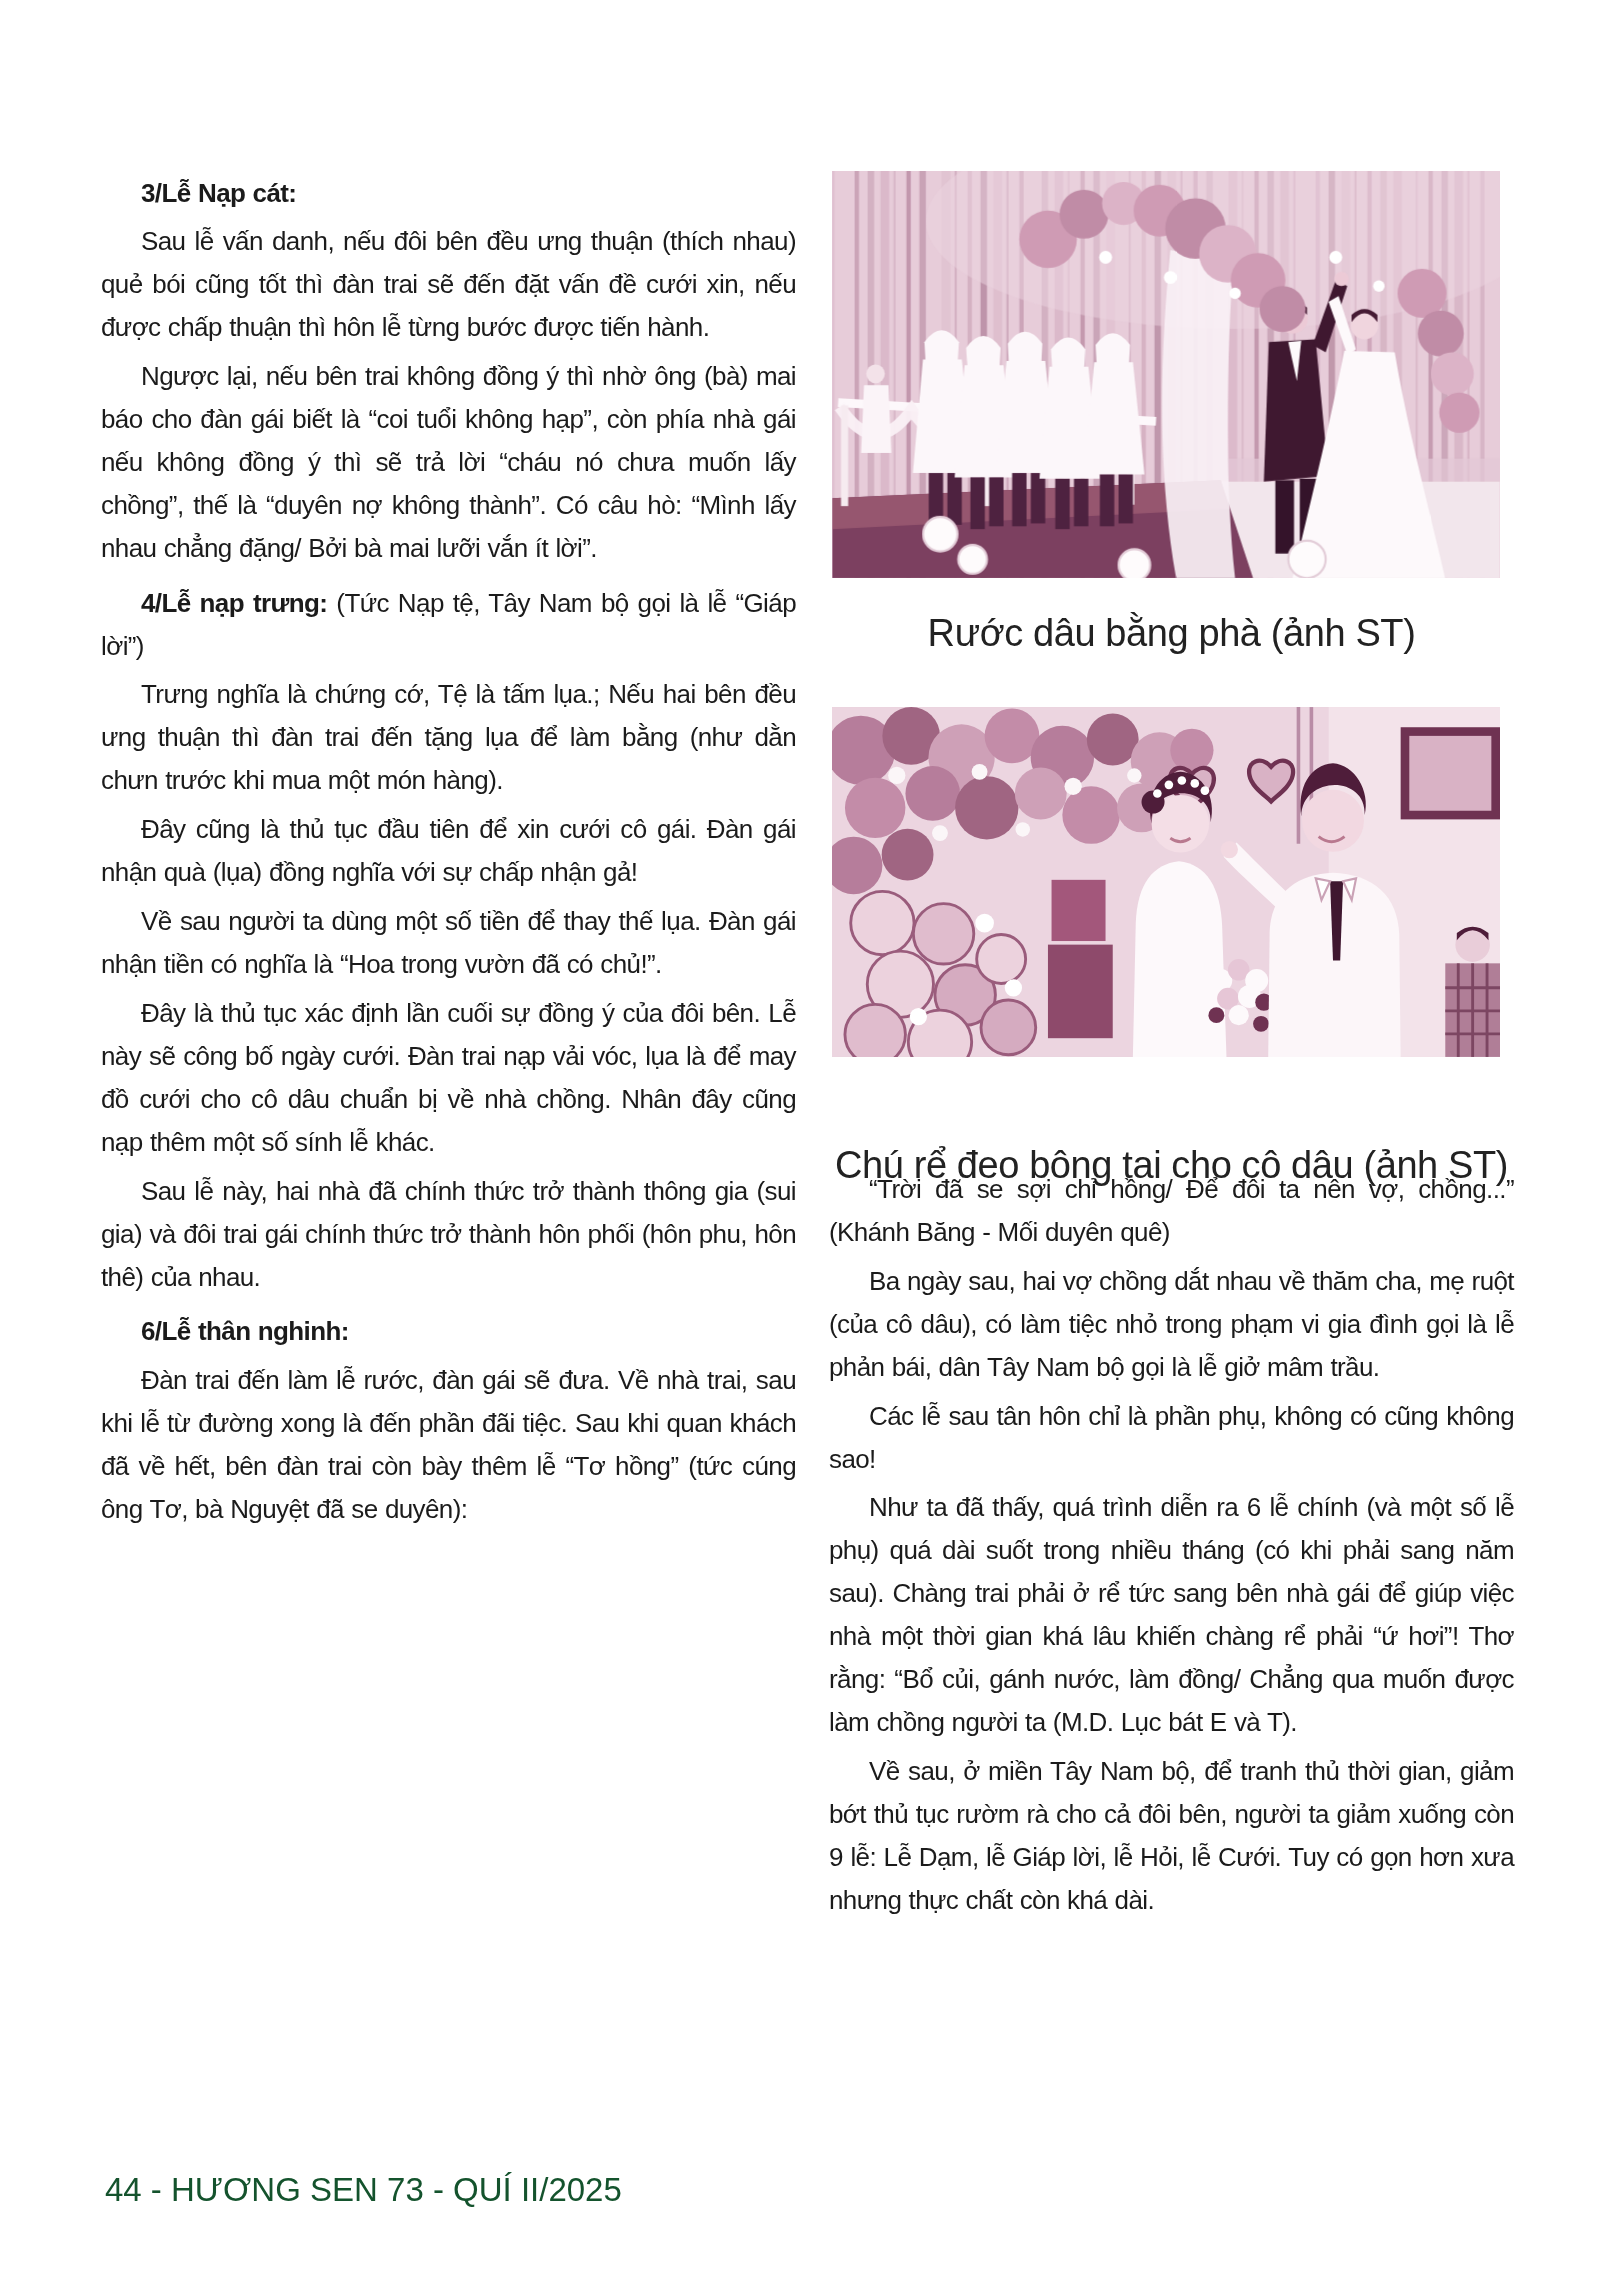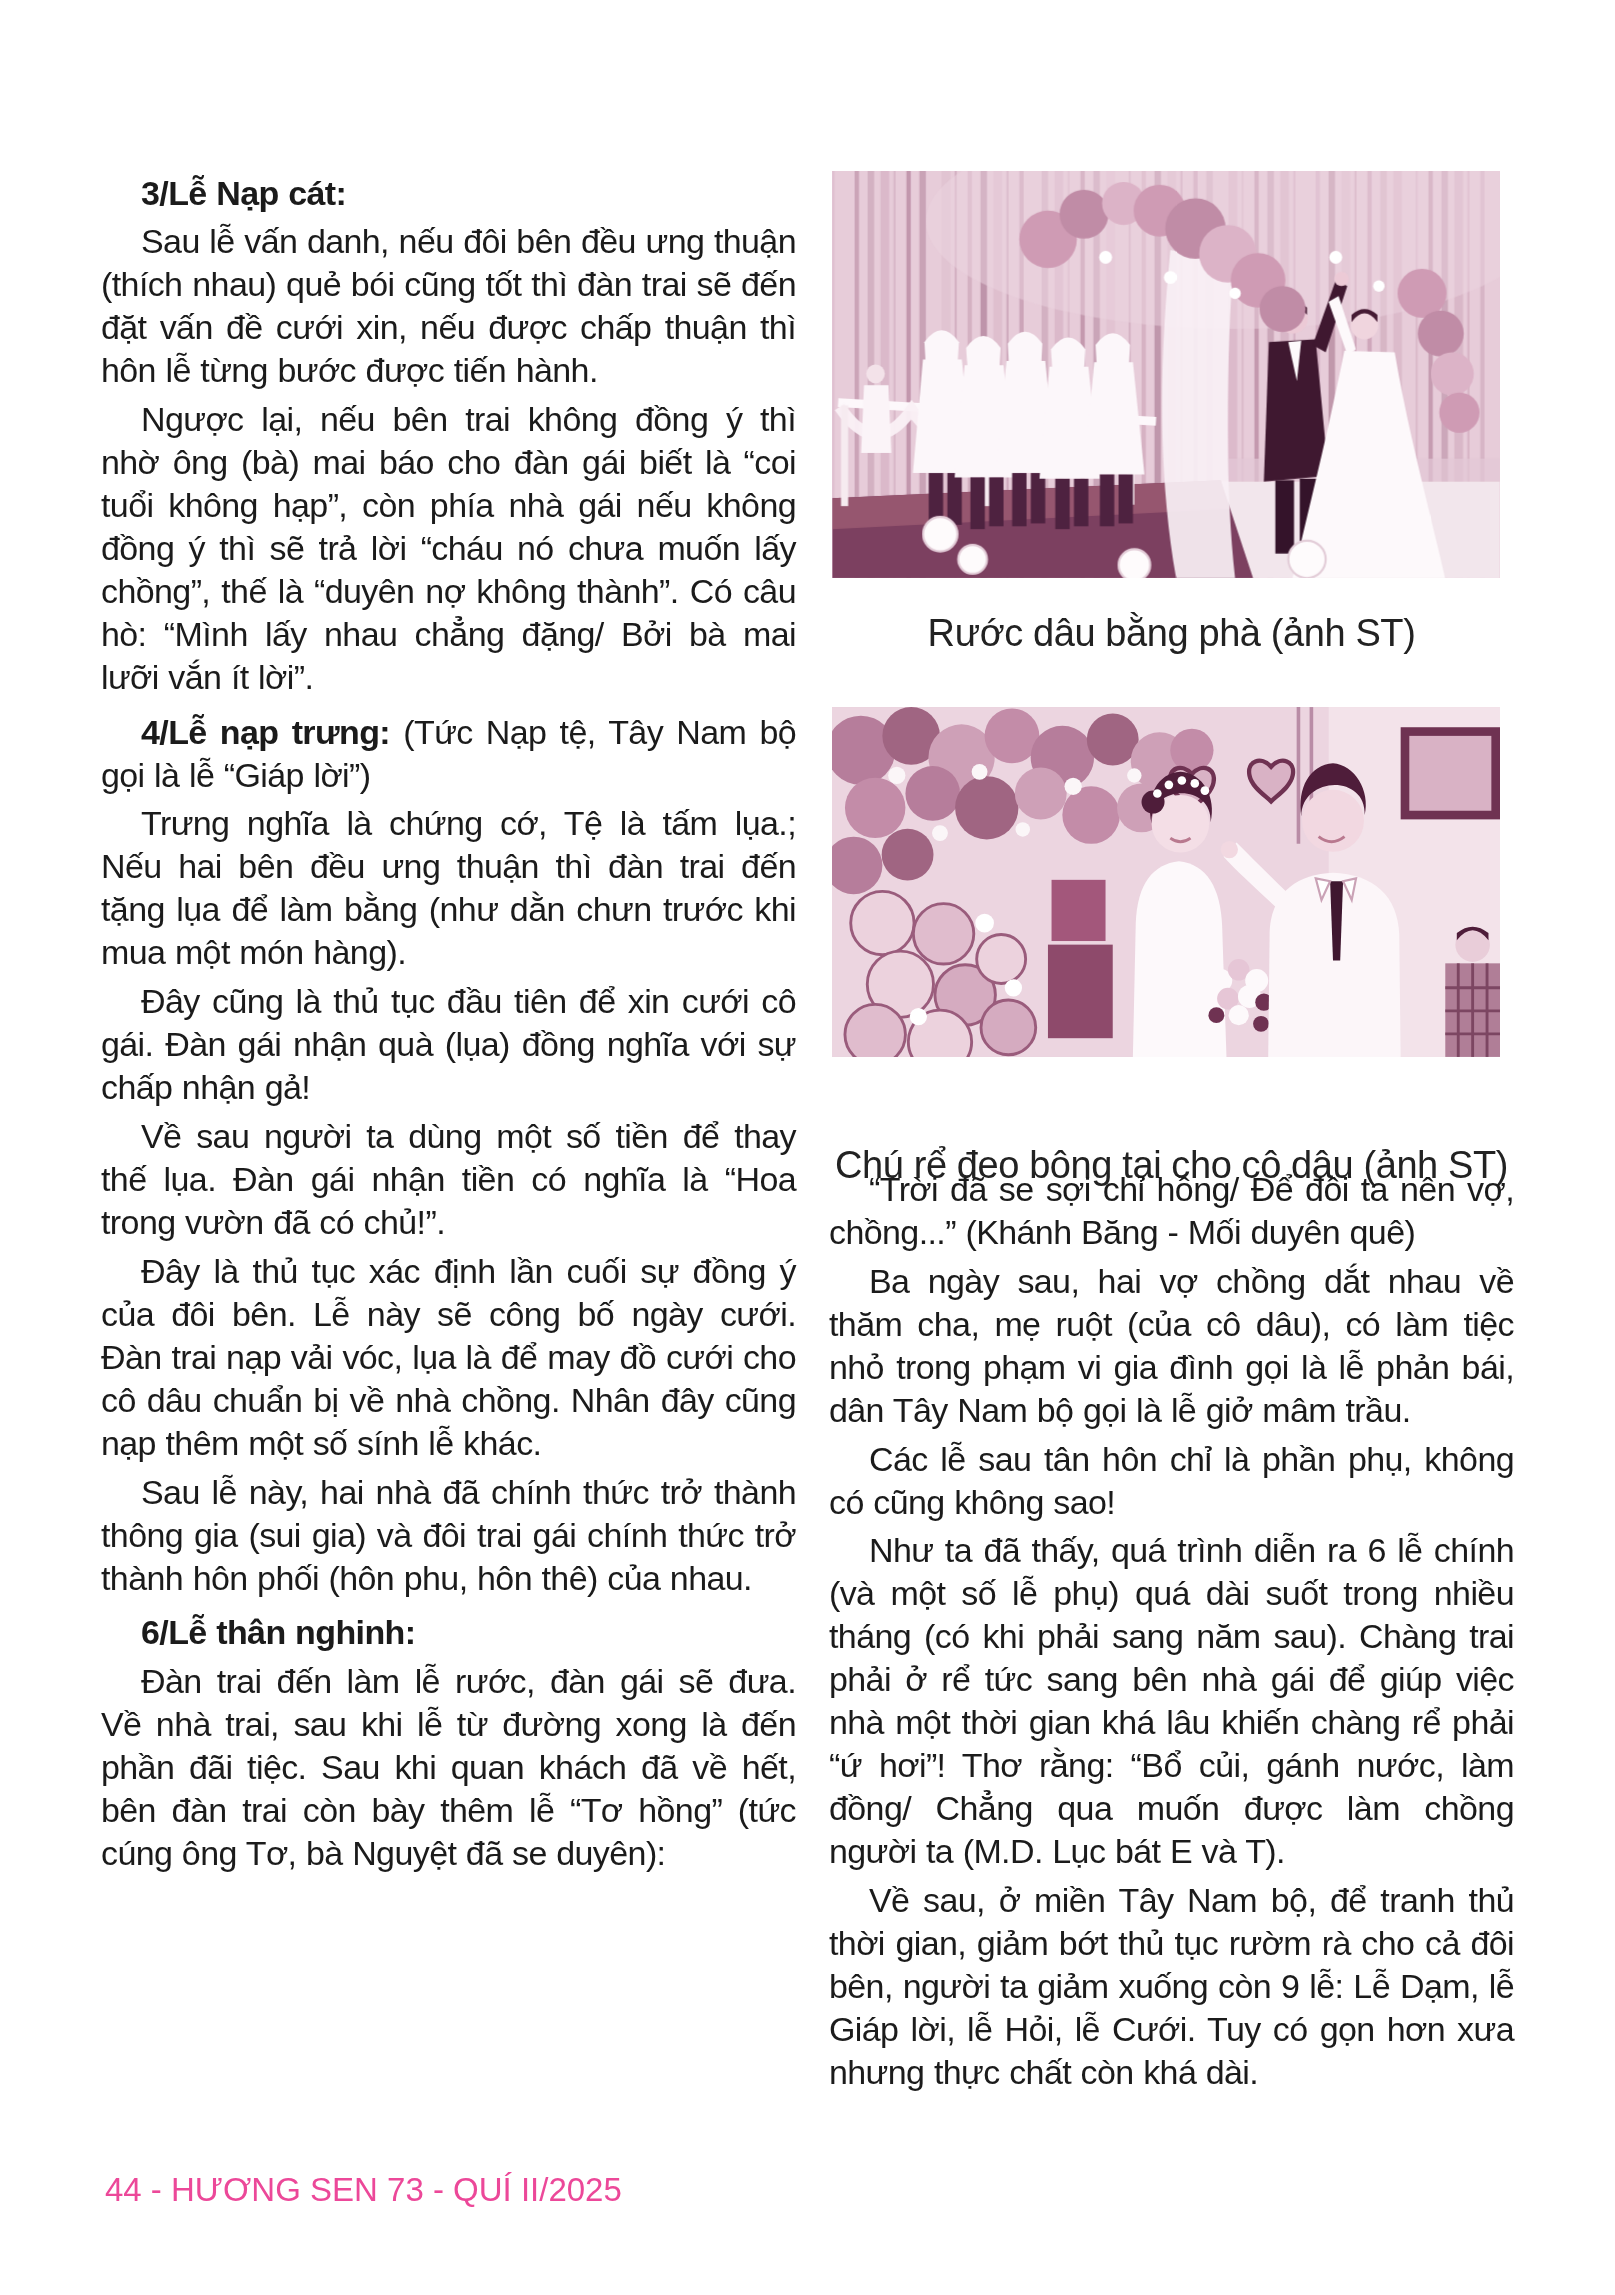--- a/index.html
+++ b/index.html
@@ -1,41 +1,41 @@
 <!DOCTYPE html>
 <html style="font-size:11.5px"><head>
 <meta charset="utf-8">
 <style>
   html,body{margin:0;padding:0;}
   body{
     width:1616px;height:2295px;position:relative;background:#ffffff;
     font-family:"Liberation Sans", sans-serif;color:#1b1b1b;overflow:hidden;
   }
   .para{
-    font-size:34px;line-height:43px;text-align:justify;text-indent:40px;
+    font-size:26px;line-height:43px;text-align:justify;text-indent:40px;
     margin:0 0 5.8px 0;letter-spacing:-0.6px;word-spacing:0.7px;
   }
   .para b{font-weight:bold;}
   .h-extra{margin-top:11.5px;}
   #left-col{position:absolute;left:101px;top:160px;width:695px;}
   #right-text{position:absolute;left:829px;top:1168px;width:685px;}
   .figure{
     position:absolute;overflow:hidden;background:#e7ccd9;margin:0;padding:0;
   }
   #photo1{left:832px;top:171px;width:668px;height:407px;}
   #photo2{left:832px;top:707px;width:668px;height:350px;}
   .caption{
     position:absolute;left:829px;width:685px;text-align:center;
     font-size:38px;color:#222;letter-spacing:-0.4px;
   }
   #caption1{top:612px;}
   #caption2{top:1144px;}
   #footer{
     position:absolute;left:105px;top:2171px;font-size:33px;
-    letter-spacing:0px;color:#ec4899;
+    letter-spacing:0px;color:#14532d;
   }
   svg{display:block;}
 </style>
 </head>
 <body>
 
 <main>
 
   <section id="left-col">
     <p class="para h-extra"><b>3/Lễ Nạp cát:</b><span></span></p>

